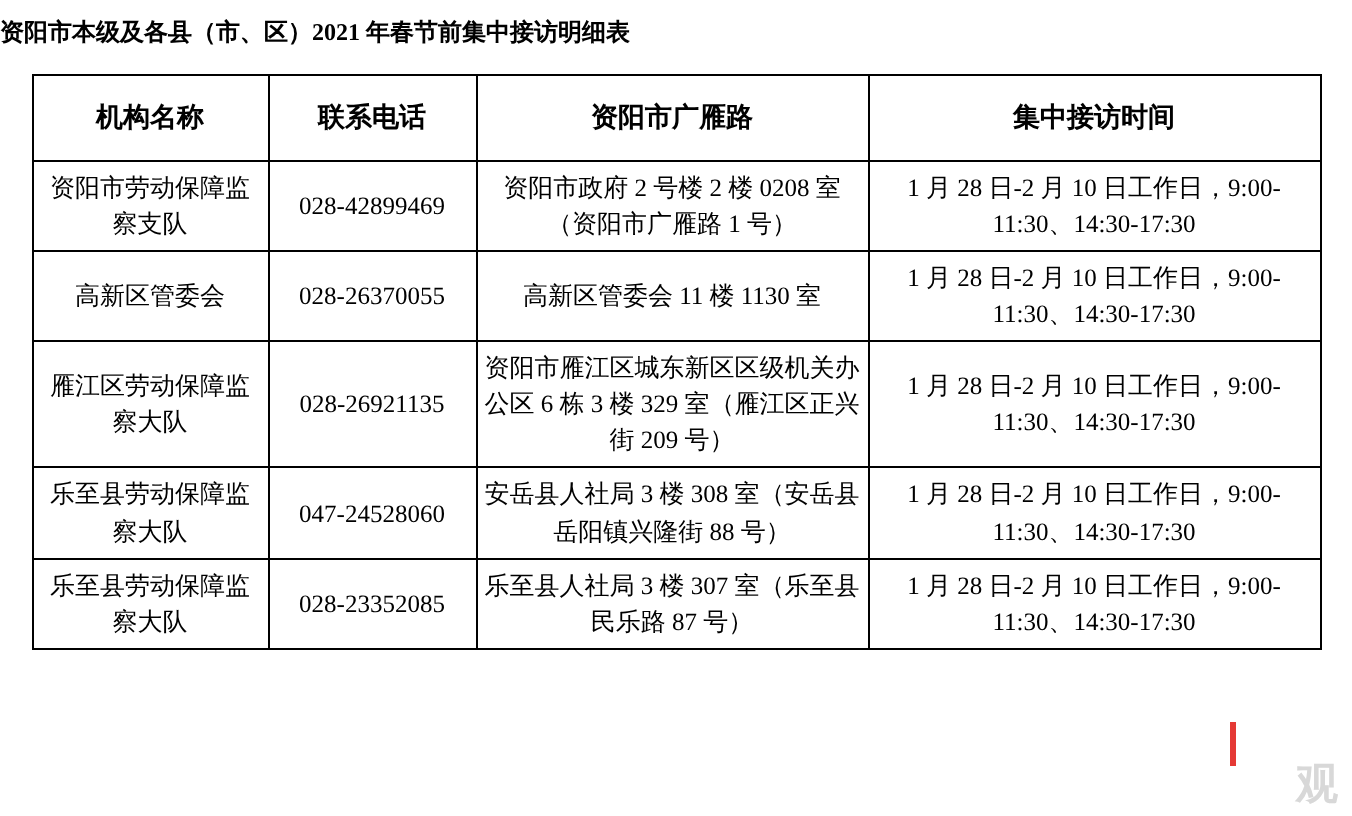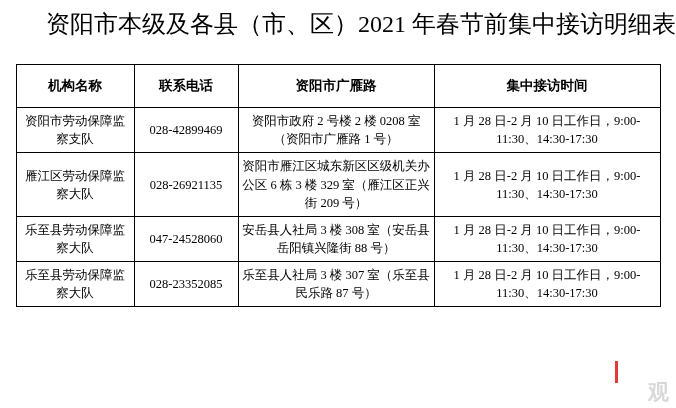--- a/index.html
+++ b/index.html
@@ -15,32 +15,32 @@
     overflow: hidden;
     position: relative;
   }
   .page {
     width: 676px;
     height: 408px;
     position: relative;
     box-sizing: border-box;
   }
   .doc-title {
-    text-align: right;
-    font-size: 24px;
-    font-weight: normal;
+    text-align: left;
+    font-size: 12px;
+    font-weight: bold;
     letter-spacing: 0px;
     padding-top: 9px;
     padding-bottom: 8px;
     line-height: 1.3;
   }
   table.detail-table {
     border-collapse: collapse;
     width: 644px;
-    margin: 16px auto;
+    margin: 4px auto;
     table-layout: fixed;
   }
   table.detail-table td,
   table.detail-table th {
     border: 1px solid #000000;
     text-align: center;
     vertical-align: middle;
     font-size: 12.5px;
     line-height: 1.45;
     padding: 4px 3px;
@@ -115,20 +115,26 @@
       </tr>
     </thead>
     <tbody>
       <tr>
         <td class="cell-org">资阳市劳动保障监察支队</td>
         <td class="cell-tel">028-42899469</td>
         <td class="cell-place">资阳市政府 2 号楼 2 楼 0208 室（资阳市广雁路 1 号）</td>
         <td class="cell-time">1 月 28 日-2 月 10 日工作日，9:00-11:30、14:30-17:30</td>
       </tr>
       <tr>
+        <td class="cell-org">高新区管委会</td>
+        <td class="cell-tel">028-26370055</td>
+        <td class="cell-place">高新区管委会 11 楼 1130 室</td>
+        <td class="cell-time">1 月 28 日-2 月 10 日工作日，9:00-11:30、14:30-17:30</td>
+      </tr>
+      <tr>
         <td class="cell-org">雁江区劳动保障监察大队</td>
         <td class="cell-tel">028-26921135</td>
         <td class="cell-place">资阳市雁江区城东新区区级机关办公区 6 栋 3 楼 329 室（雁江区正兴街 209 号）</td>
         <td class="cell-time">1 月 28 日-2 月 10 日工作日，9:00-11:30、14:30-17:30</td>
       </tr>
       <tr>
         <td class="cell-org">乐至县劳动保障监察大队</td>
         <td class="cell-tel">047-24528060</td>
         <td class="cell-place">安岳县人社局 3 楼 308 室（安岳县岳阳镇兴隆街 88 号）</td>
         <td class="cell-time">1 月 28 日-2 月 10 日工作日，9:00-11:30、14:30-17:30</td>

